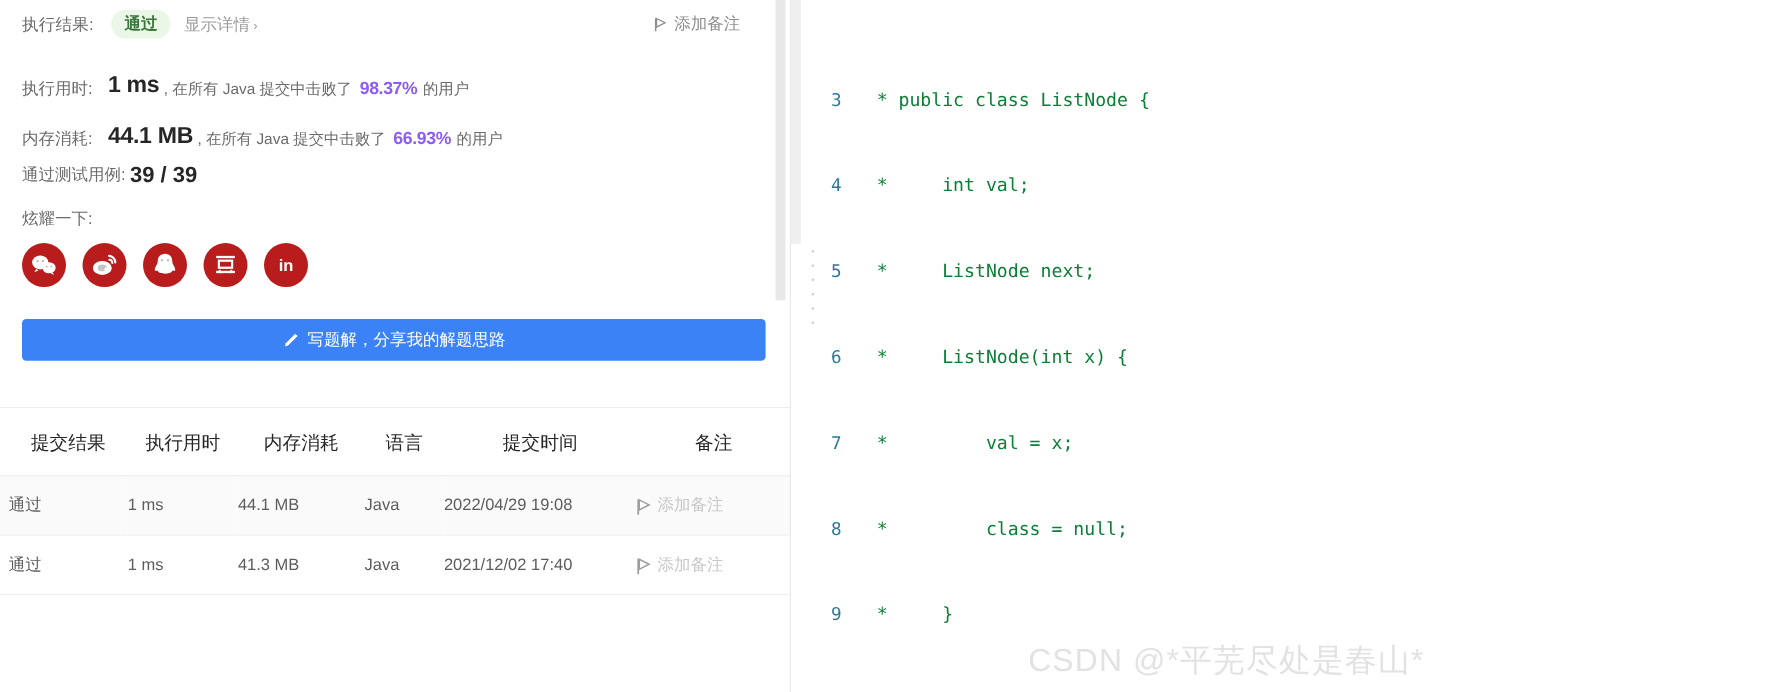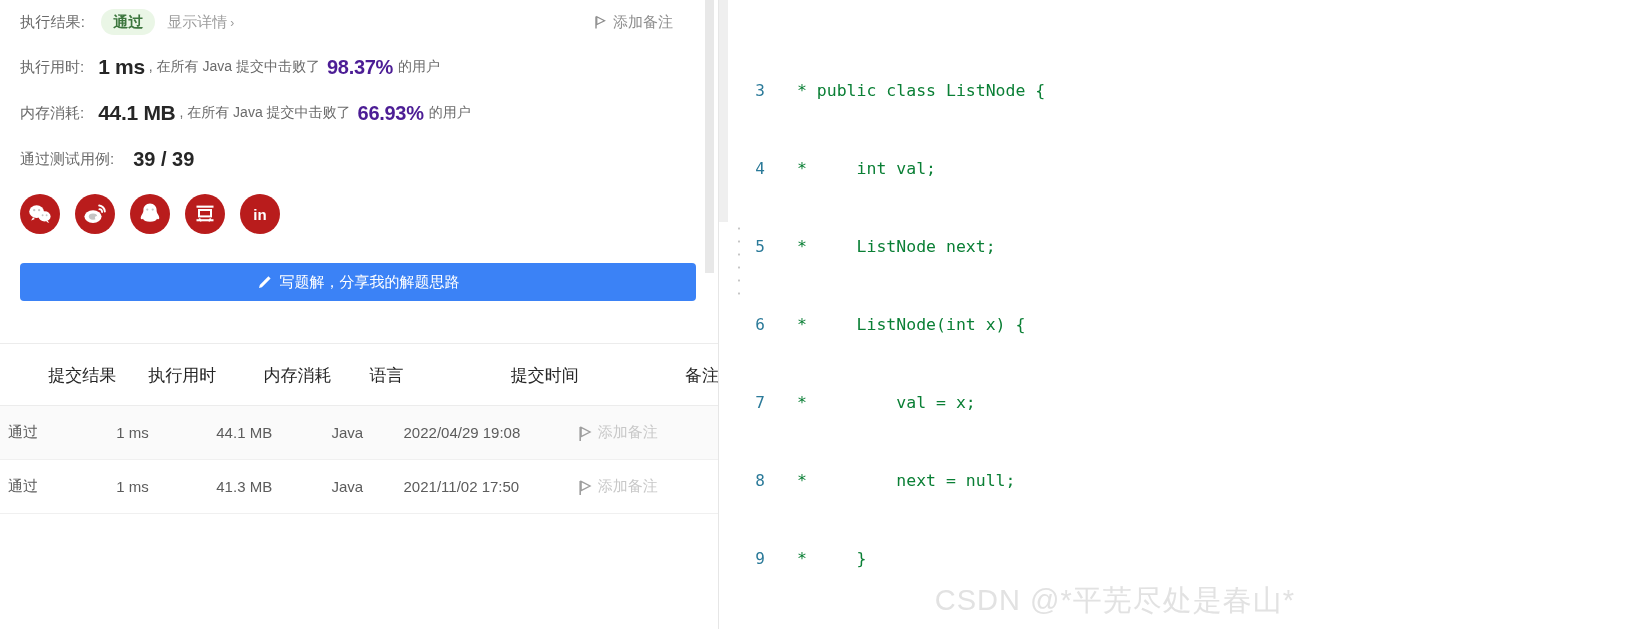--- a/index.html
+++ b/index.html
@@ -85,58 +85,58 @@
   .flag-icon {
     display: inline-block;
     width: 11px; height: 14px;
     position: relative;
   }
   .flag-icon svg { display:block; }
 
   .stat-line {
     height: 46px;
     display: flex;
-    align-items: center;
+    align-items: flex-end;
     font-size: 15px;
     color: #6b6b6b;
   }
   .stat-label { color: #6b6b6b; }
   .stat-big {
     font-size: 21px;
     font-weight: 700;
     color: #262626;
     margin: 0 4px 0 14px;
     letter-spacing: -0.3px;
   }
   .stat-mid {
     color: #6b6b6b;
     font-size: 14px;
     margin-right: 2px;
   }
   .stat-pct {
-    font-size: 20px;
+    font-size: 16px;
     font-weight: 700;
-    color: #4c1d95;
+    color: #8b5cf6;
     margin: 0 5px;
     letter-spacing: -0.3px;
   }
   .stat-tail { color: #6b6b6b; font-size: 14px; }
 
   .cases-line {
     height: 46px;
     display: flex;
     align-items: center;
     font-size: 15px;
     color: #6b6b6b;
   }
   .cases-value {
     font-size: 20px;
     font-weight: 700;
     color: #262626;
-    margin-left: 19px;
+    margin-left: 4px;
     letter-spacing: 0px;
   }
 
   .share-label {
     font-size: 15px;
     color: #6b6b6b;
     padding-top: 8px;
   }
   .share-icons {
     display: flex;
@@ -183,21 +183,21 @@
     width: 100%;
   }
 
   
   .subm-table {
     width: 100%;
     border-collapse: collapse;
     table-layout: fixed;
   }
   .subm-table th {
-    text-align: right;
+    text-align: center;
     font-size: 17px;
     font-weight: 400;
     color: #262626;
     padding: 20px 0 18px 0;
     border-bottom: 1px solid #ececec;
   }
   .subm-table td {
     font-size: 15px;
     color: #5c5c5c;
     padding: 17px 0;
@@ -348,20 +348,21 @@
           <span class="stat-mid">, 在所有 Java 提交中击败了</span>
           <span class="stat-pct">66.93%</span>
           <span class="stat-tail">的用户</span>
         </div>
 
         <div class="cases-line">
           <span class="stat-label">通过测试用例:</span>
           <span class="cases-value">39 / 39</span>
         </div>
 
+        <div class="share-label">炫耀一下:</div>
         <div class="share-icons">
 
           <div class="share-btn">
             <span>
               <svg width="24" height="20" viewBox="0 0 24 20">
                 <ellipse cx="8.6" cy="7.6" rx="7.4" ry="6.3" fill="#fff"></ellipse>
                 <path d="M5 13.3 L3.2 16.6 L6.9 14.9 Z" fill="#fff"></path>
                 <circle cx="6.2" cy="6.2" r="1.15" fill="#c4c4c4"></circle>
                 <circle cx="11.1" cy="6.2" r="1.15" fill="#c4c4c4"></circle>
                 <ellipse cx="16.6" cy="12.4" rx="6" ry="5.1" fill="#fff"></ellipse>
@@ -452,21 +453,21 @@
                 </span>
                 <span>添加备注</span>
               </span>
             </td>
           </tr>
           <tr>
             <td class="col-result cell-pass">通过</td>
             <td class="col-time">1 ms</td>
             <td class="col-mem">41.3 MB</td>
             <td class="col-lang">Java</td>
-            <td class="col-date cell-date">2021/11/02 17:50</td>
+            <td class="col-date cell-date">2021/12/02 17:40</td>
             <td class="col-note">
               <span class="cell-note">
                 <span class="flag-icon">
                   <svg width="13" height="16" viewBox="0 0 13 16">
                     <path d="M1.2 1 L1.2 15" stroke="#9e9e9e" stroke-width="1.6" fill="none"></path>
                     <path d="M2.1 1.4 L11 6 L2.1 10.6 Z" stroke="#9e9e9e" stroke-width="1.4" fill="none"></path>
                   </svg>
                 </span>
                 <span>添加备注</span>
               </span>
@@ -502,21 +503,21 @@
       <div class="code-line">
         <span class="ln">6</span>
         <span class="code-text"><span class="c-cmt"> *     ListNode(int x) {</span></span>
       </div>
       <div class="code-line">
         <span class="ln">7</span>
         <span class="code-text"><span class="c-cmt"> *         val = x;</span></span>
       </div>
       <div class="code-line">
         <span class="ln">8</span>
-        <span class="code-text"><span class="c-cmt"> *         next = null;</span></span>
+        <span class="code-text"><span class="c-cmt"> *         class = null;</span></span>
       </div>
       <div class="code-line">
         <span class="ln">9</span>
         <span class="code-text"><span class="c-cmt"> *     }</span></span>
       </div>
       <div class="code-line">
         <span class="ln">10</span>
         <span class="code-text"><span class="c-cmt"> * }</span></span>
       </div>
       

